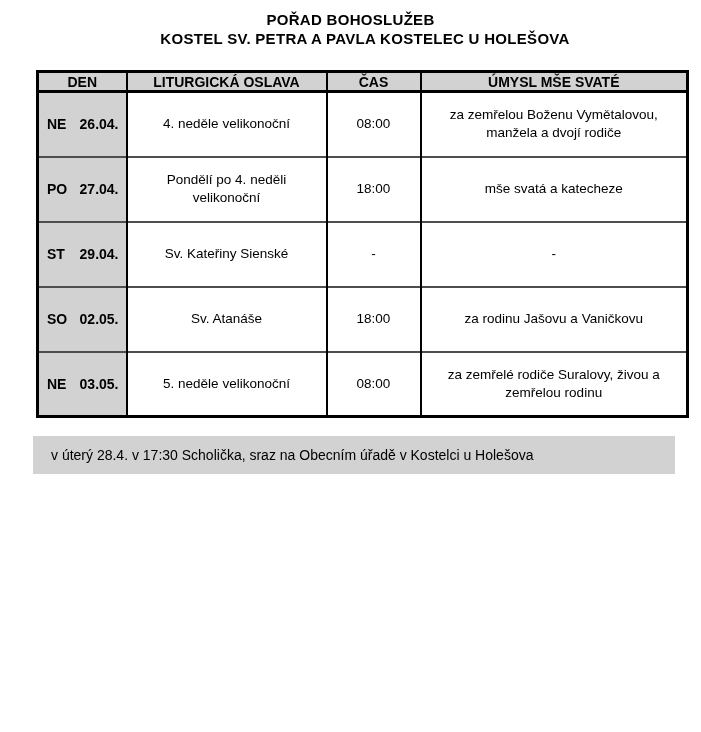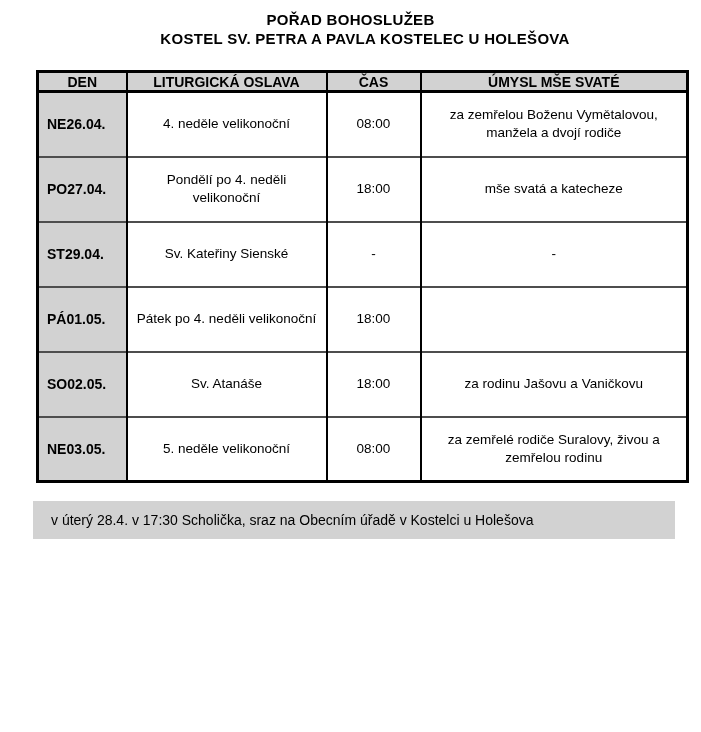--- a/index.html
+++ b/index.html
@@ -37,21 +37,21 @@
     border-top:2px solid #4e4e4e;
     height:65px; padding:0 4px;
     font-size:13.5px; line-height:18px;
     text-align:center; vertical-align:middle;
   }
   td.day-cell {
     background:var(--gray);
     font-weight:bold; font-size:14px; padding:0;
   }
   .day-wrap {
-    display:flex; justify-content:flex-start; align-items:center;
+    display:flex; justify-content:space-between; align-items:center;
     padding:0 7px 0 8px; white-space:nowrap;
   }
   .note-bar {
     width:642px; height:38px; margin:18px 0 0 33px;
     background:var(--gray);
     display:flex; align-items:center;
     padding-left:18px; font-size:14px;
   }
 </style>
 </head>
@@ -111,31 +111,20 @@
         <span>ST</span>
         <span>29.04.</span>
       </span>
     </td>
     <td>Sv. Kateřiny Sienské</td>
     <td>-</td>
     <td>-</td>
   </tr>
 
 
-  <tr>
-    <td class="day-cell">
-      <span class="day-wrap">
-        <span>PÁ</span>
-        <span>01.05.</span>
-      </span>
-    </td>
-    <td>Pátek po 4. neděli velikonoční</td>
-    <td>18:00</td>
-    <td></td>
-  </tr>
 
   <tr>
     <td class="day-cell">
       <span class="day-wrap">
         <span>SO</span>
         <span>02.05.</span>
       </span>
     </td>
     <td>Sv. Atanáše</td>
     <td>18:00</td>

